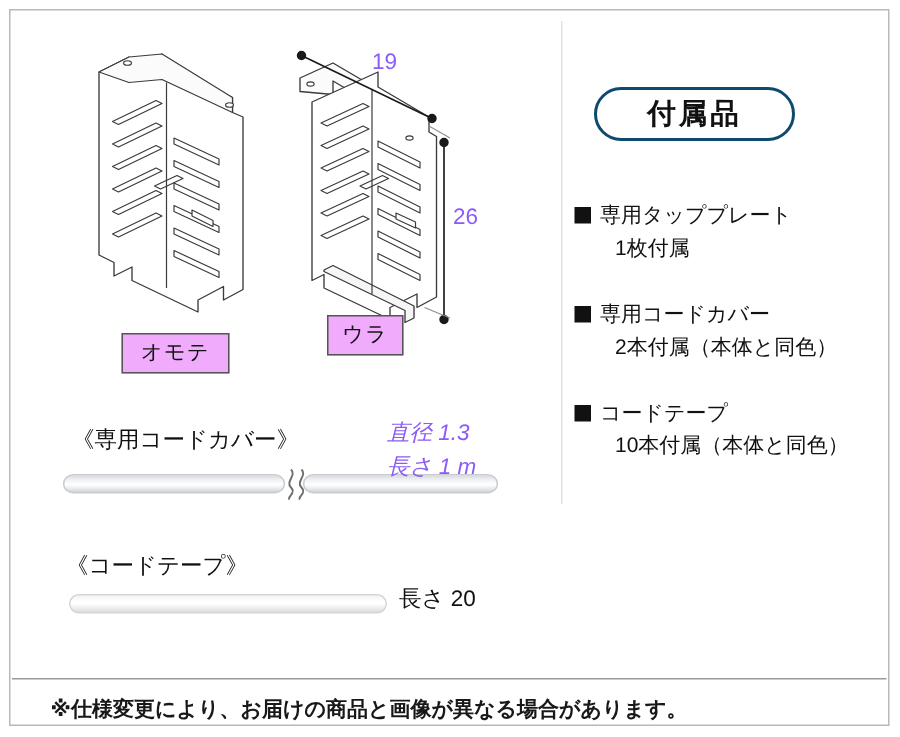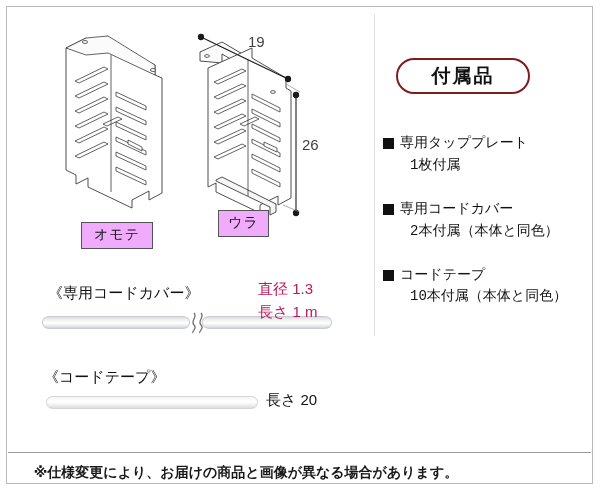--- a/index.html
+++ b/index.html
@@ -69,21 +69,21 @@
     padding: 3px 0 4px 0;
     box-sizing: border-box;
     color: #111111;
   }
   #label-omote { left: 81px; top: 222px; width: 72px; }
   #label-ura   { left: 218px; top: 210px; width: 51px; }
 
   .dim-num {
     position: absolute;
     font-size: 15px;
-    color: #404040;
+    color: #8b5cf6;
     font-family: "Liberation Sans", "DejaVu Sans", sans-serif;
   }
   #dim-19 { left: 248px; top: 33px; }
   #dim-26 { left: 302px; top: 136px; }
 
   
   #cover-block {
     position: absolute;
     left: 0;
     top: 284px;
@@ -126,22 +126,23 @@
     top: -4px;
     width: 24px;
     height: 22px;
   }
   .cover-dims {
     position: absolute;
     left: 258px;
     top: -6px;
     font-size: 15px;
     line-height: 1.5;
-    color: #be185d;
+    color: #8b5cf6;
     white-space: nowrap;
+    font-style: italic;
   }
 
   
   #tape-block {
     position: absolute;
     left: 0;
     top: 368px;
     width: 374px;
   }
   #tape-title { left: 44px; top: 0px; }
@@ -178,40 +179,39 @@
     top: 0;
     width: 226px;
     height: 452px;
   }
   #acc-title-pill {
     position: absolute;
     left: 22px;
     top: 58px;
     width: 134px;
     height: 36px;
-    border: 2px solid #7f1d1d;
+    border: 2px solid #0c4a6e;
     border-radius: 18px;
     background: #ffffff;
     display: flex;
     align-items: center;
     justify-content: center;
     box-sizing: border-box;
   }
   #acc-title-text {
     font-size: 19px;
     font-weight: bold;
     letter-spacing: 2px;
     color: #111111;
   }
   #acc-list {
     position: absolute;
     left: 9px;
     top: 134px;
     width: 217px;
-    font-family: Liberation Mono, monospace;
   }
   .acc-item { margin-bottom: 25px; }
   .acc-head {
     display: flex;
     align-items: flex-start;
     font-size: 14px;
     line-height: 1.35;
     color: #111111;
     white-space: nowrap;
   }

